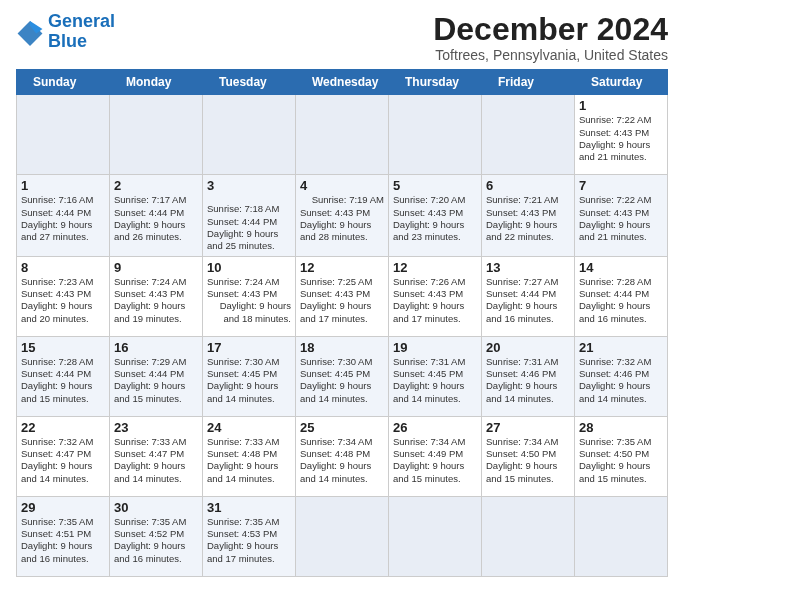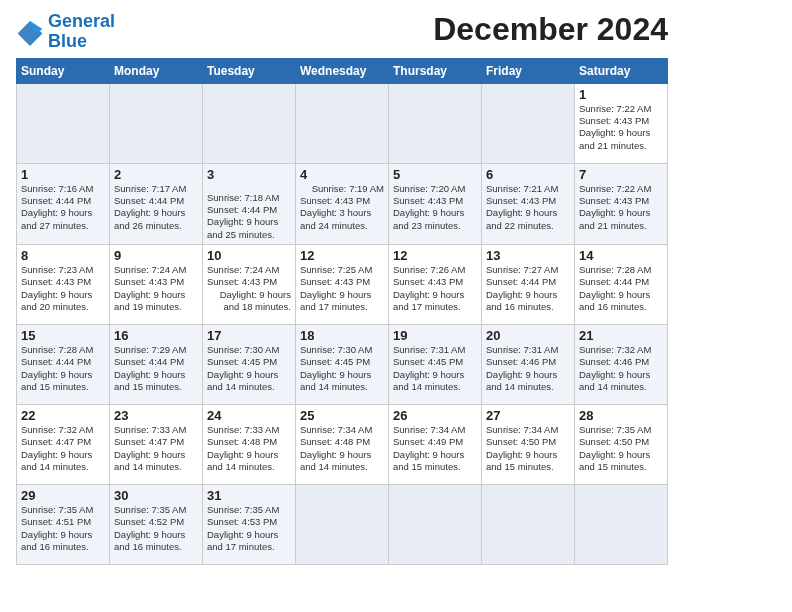--- a/index.html
+++ b/index.html
@@ -54,21 +54,21 @@
     table {
       width: 100%;
       border-collapse: collapse;
       table-layout: fixed;
     }
     th {
       background-color: #2b6cb0;
       color: #fff;
       font-size: 12px;
       font-weight: bold;
-      padding: 5px 4px;
+      padding: 5px 16px;
       text-align: left;
       border: 1px solid #2b6cb0;
     }
     td {
       border: 1px solid #ccc;
       padding: 3px 4px;
       vertical-align: top;
       font-size: 9.5px;
       color: #333;
       height: 80px;
@@ -98,20 +98,21 @@
         <polygon points="18,4 34,20 18,36 2,20" fill="#1a6fba" opacity="0.85"></polygon>
         <polygon points="18,4 34,14 26,20 18,10" fill="#2b8ee0"></polygon>
       </svg>
       <div class="logo-text">
         <div><span>General</span></div>
         <div><span>Blue</span></div>
       </div>
     </div>
     <div class="title-block">
       <div class="main-title">December 2024</div>
+      <div class="subtitle">Toftrees, Pennsylvania, United States</div>
     </div>
   </div>
 
   <table>
     <thead>
       <tr>
         <th>Sunday</th>
         <th>Monday</th>
         <th>Tuesday</th>
         <th>Wednesday</th>
@@ -151,21 +152,21 @@
           <td>
             <span class="day-num">3</span>
             <span style="display: block; line-height: 1.3; margin-top: 10px;">Sunrise: 7:18 AM</span>
             <span style="display: block; line-height: 1.3;">Sunset: 4:44 PM</span>
             <span style="display: block; line-height: 1.3; white-space: normal;">Daylight: 9 hours and 25 minutes.</span>
           </td>
           <td>
             <span class="day-num">4</span>
             <span style="display: block; line-height: 1.3; text-align: right;">Sunrise: 7:19 AM</span>
             <span style="display: block; line-height: 1.3;">Sunset: 4:43 PM</span>
-            <span style="display: block; line-height: 1.3; white-space: normal;">Daylight: 3 hours and 24 minutes.</span>
+            <span style="display: block; line-height: 1.3; white-space: normal;">Daylight: 9 hours and 28 minutes.</span>
           </td>
           <td>
             <span class="day-num">5</span>
             <span style="display: block; line-height: 1.3;">Sunrise: 7:20 AM</span>
             <span style="display: block; line-height: 1.3;">Sunset: 4:43 PM</span>
             <span style="display: block; line-height: 1.3; white-space: normal;">Daylight: 9 hours and 23 minutes.</span>
           </td>
           <td>
             <span class="day-num">6</span>
             <span style="display: block; line-height: 1.3;">Sunrise: 7:21 AM</span>

